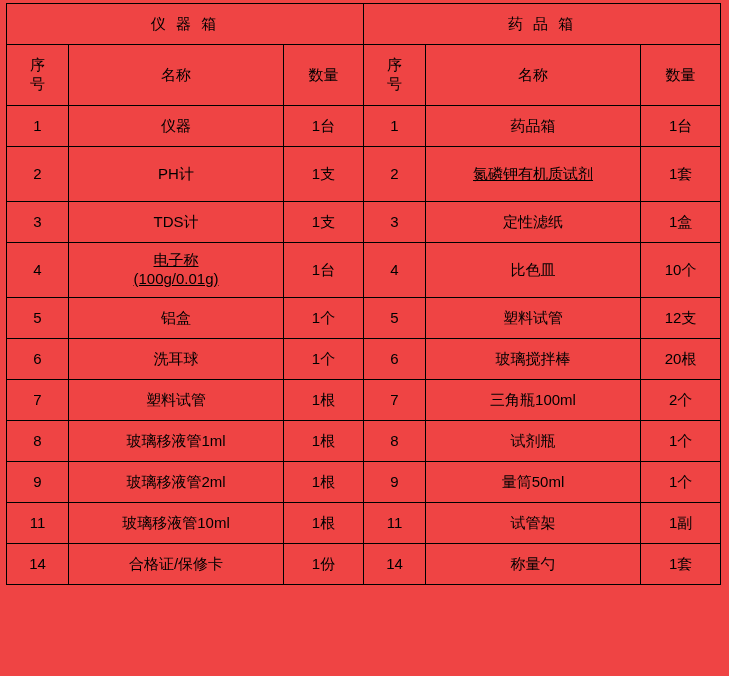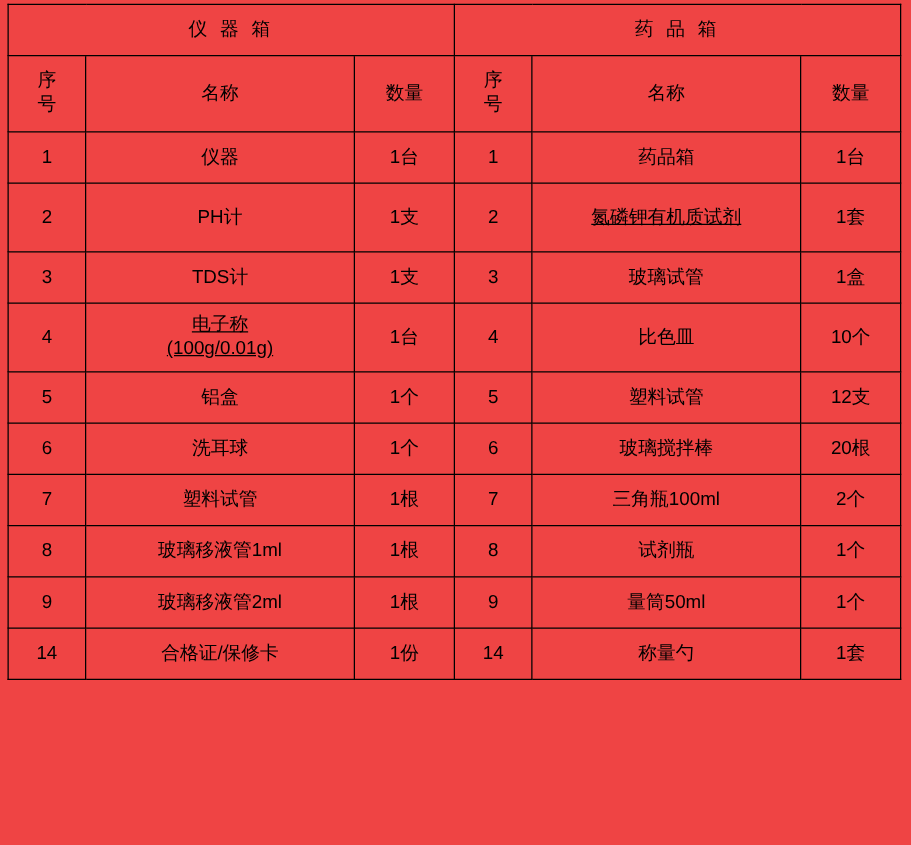--- a/index.html
+++ b/index.html
@@ -121,21 +121,21 @@
         <td class="row-tall">2</td>
         <td class="row-tall multiline nb">氮磷钾有机质试剂</td>
         <td class="row-tall">1套</td>
       </tr>
 
       <tr>
         <td class="row">3</td>
         <td class="row">TDS计</td>
         <td class="row">1支</td>
         <td class="row">3</td>
-        <td class="row">玻璃试管</td>
+        <td class="row">定性滤纸</td>
         <td class="row">1盒</td>
       </tr>
 
       <tr>
         <td class="row-tall">4</td>
         <td class="row-tall multiline nb">电子称
 (100g/0.01g)</td>
         <td class="row-tall">1台</td>
         <td class="row-tall">4</td>
         <td class="row-tall">比色皿</td>
@@ -181,20 +181,28 @@
       <tr>
         <td class="row">9</td>
         <td class="row">玻璃移液管2ml</td>
         <td class="row">1根</td>
         <td class="row">9</td>
         <td class="row">量筒50ml</td>
         <td class="row">1个</td>
       </tr>
 
 
+      <tr>
+        <td class="row">11</td>
+        <td class="row">玻璃移液管10ml</td>
+        <td class="row">1根</td>
+        <td class="row">11</td>
+        <td class="row">试管架</td>
+        <td class="row">1副</td>
+      </tr>
 
 
 
       <tr>
         <td class="row">14</td>
         <td class="row">合格证/保修卡</td>
         <td class="row">1份</td>
         <td class="row">14</td>
         <td class="row">称量勺</td>
         <td class="row">1套</td>

